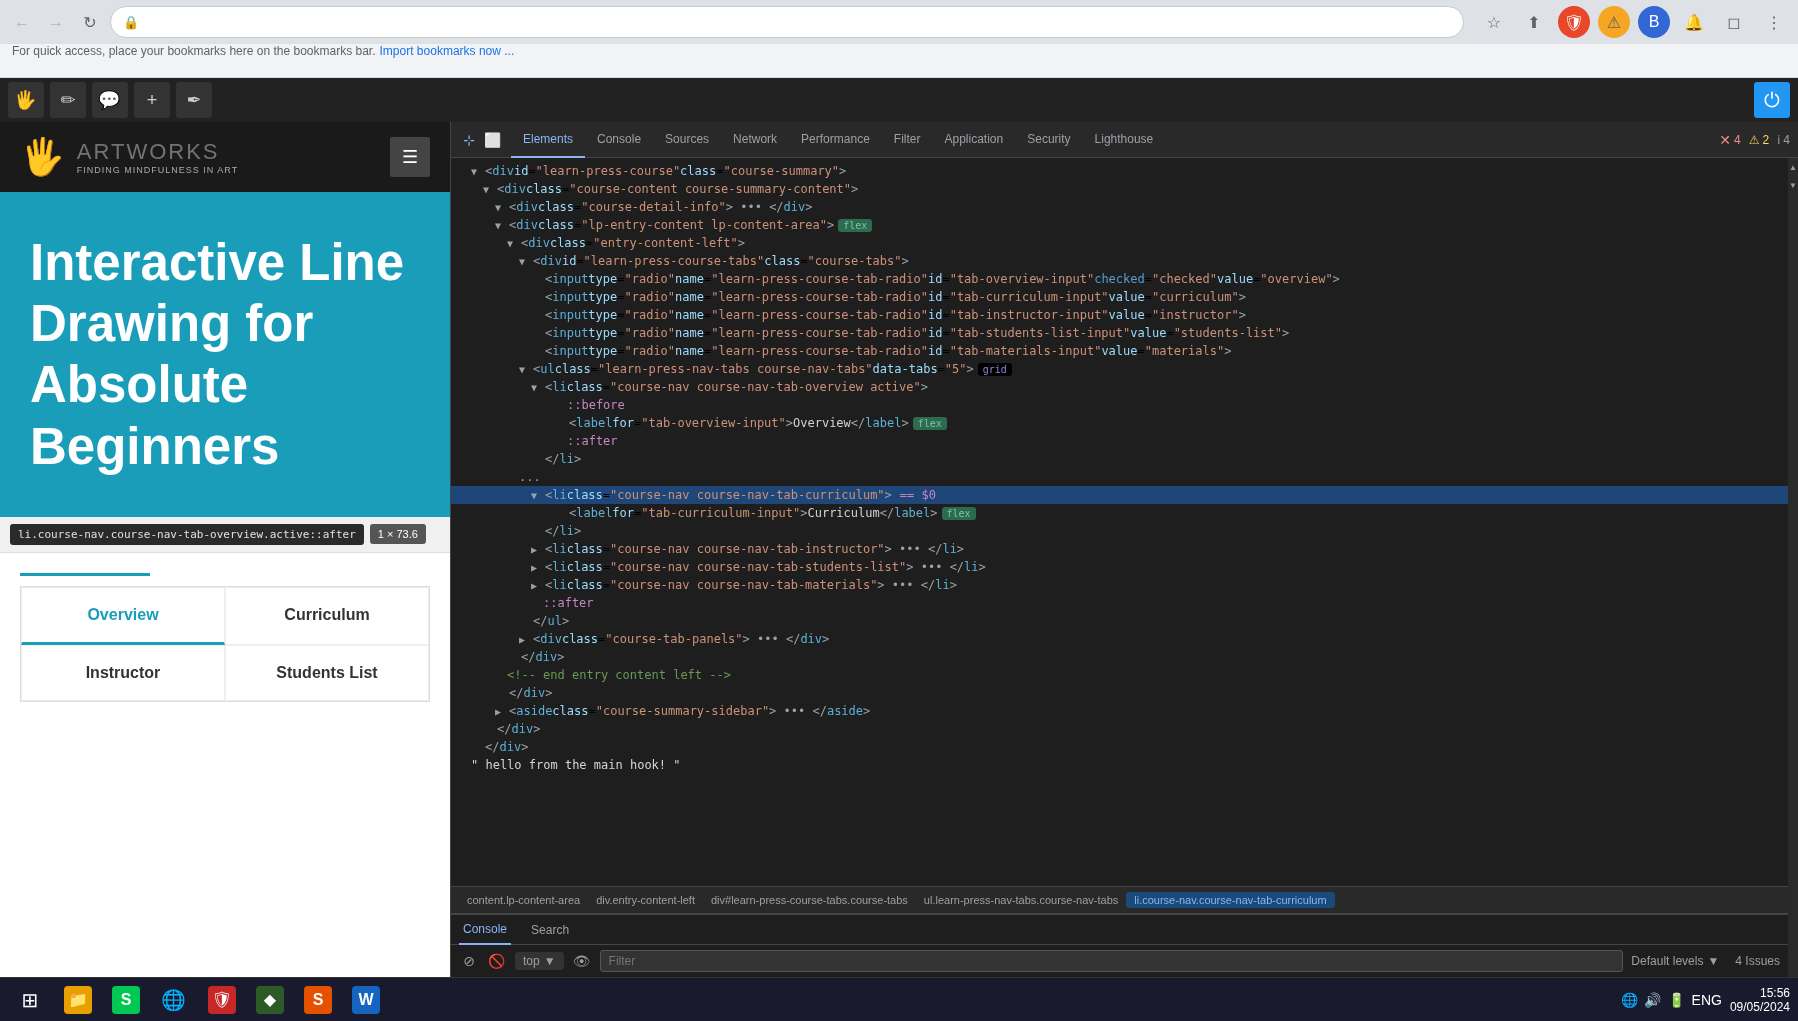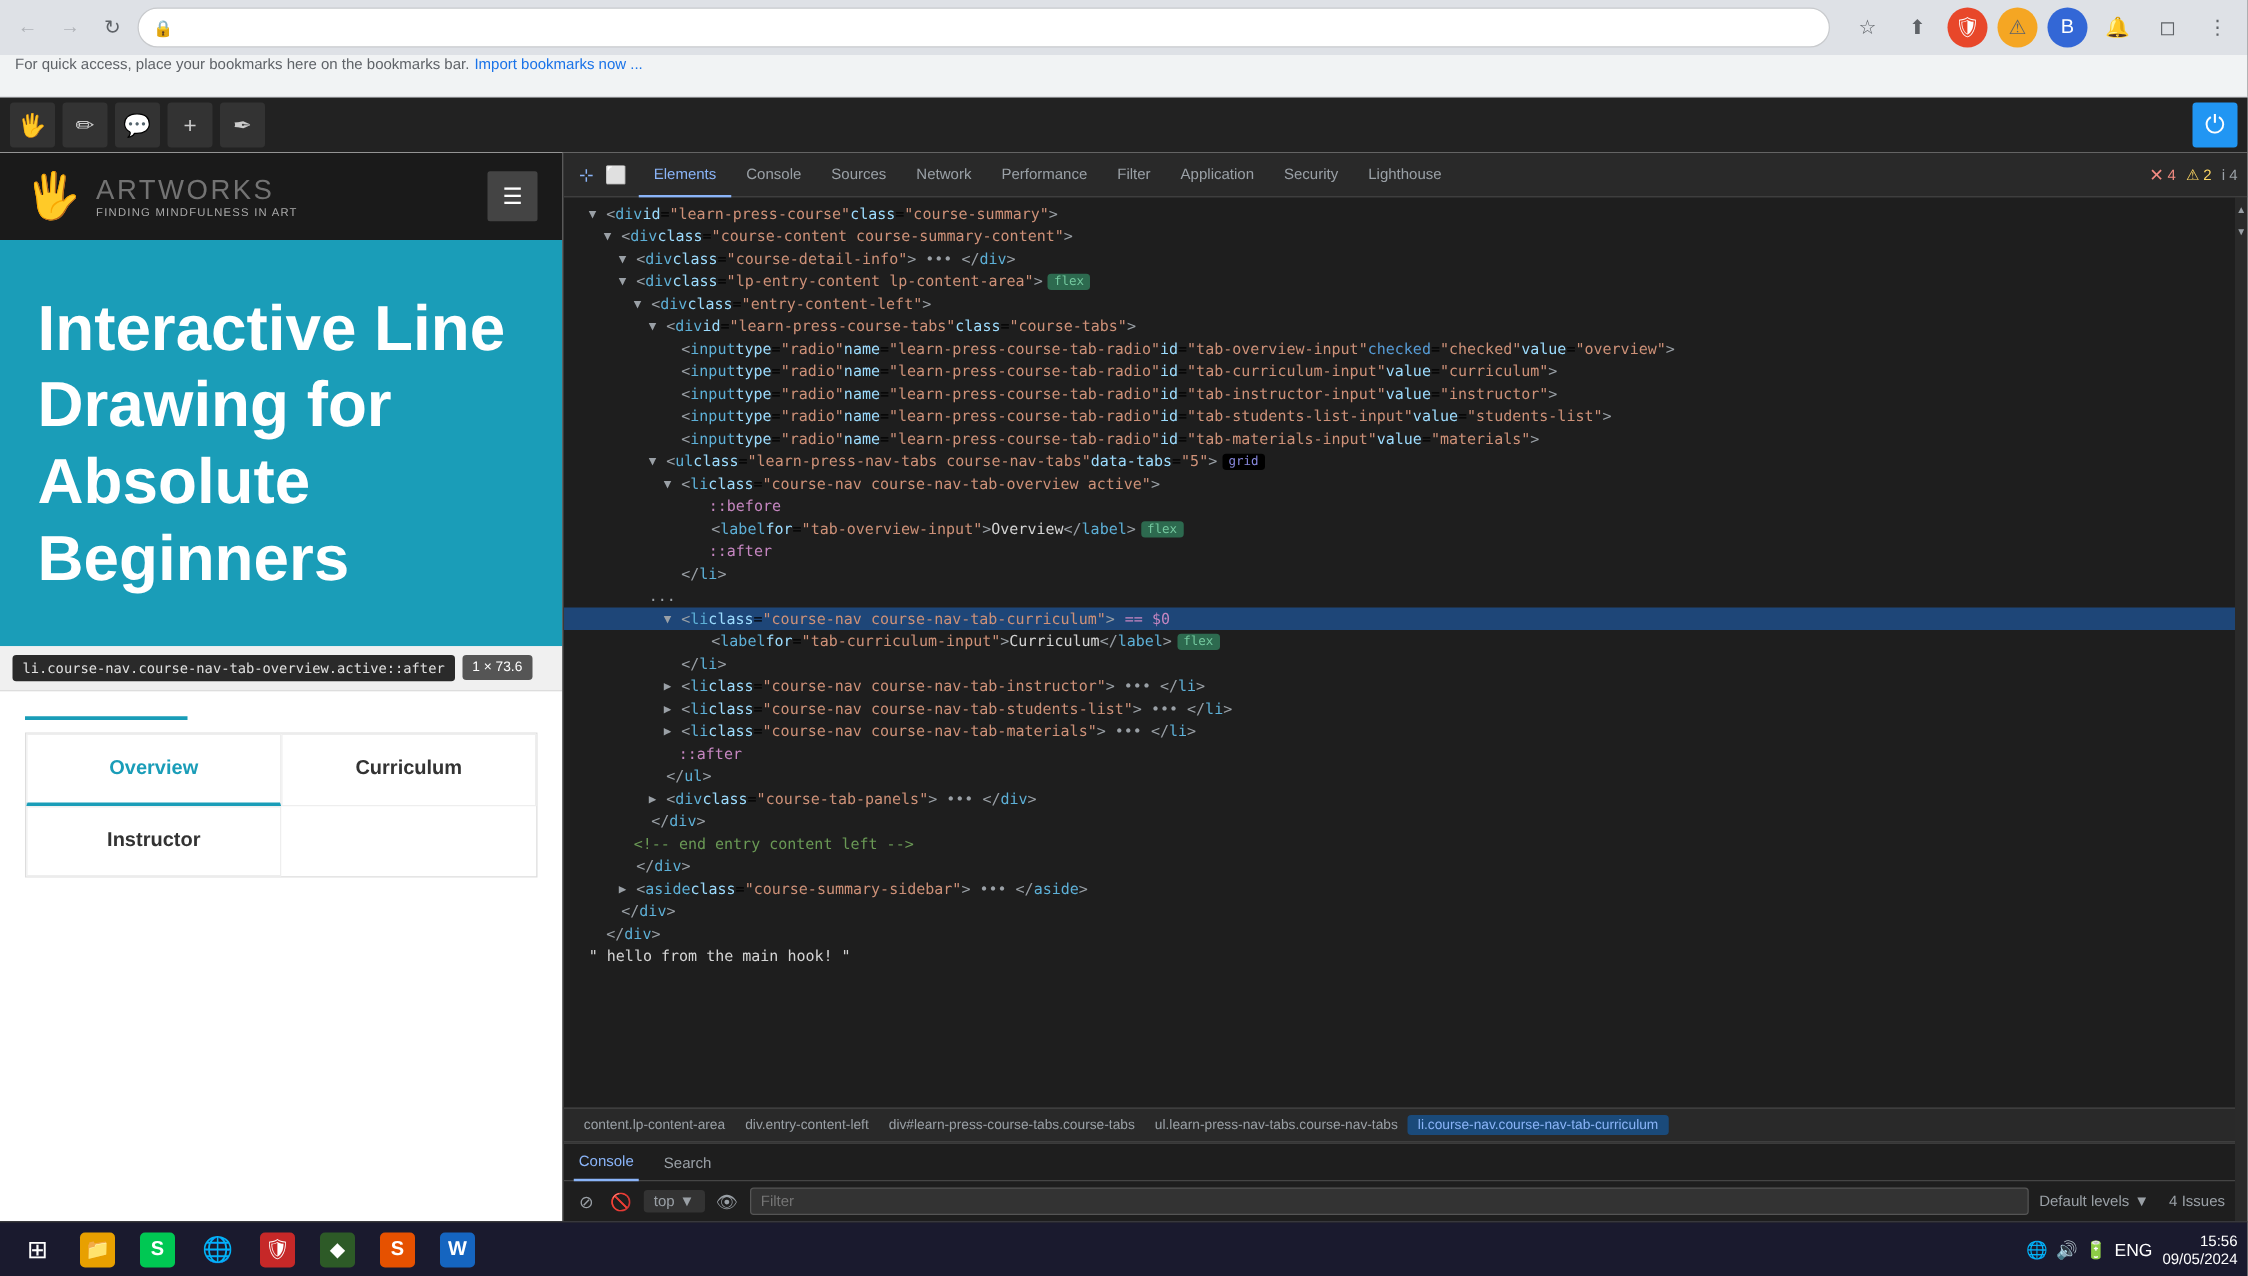--- a/index.html
+++ b/index.html
@@ -190,20 +190,21 @@
       <span class="tooltip-text-box">li.course-nav.course-nav-tab-overview.active::after</span>
       <span class="tooltip-size-box">1 × 73.6</span>
     </div>
 
     <div class="course-tabs-section">
       <div style="height:3px; background:#1a9db8; width:130px;"></div>
       <div class="course-tabs-grid">
         <div class="tab-item active">Overview</div>
         <div class="tab-item">Curriculum</div>
         <div class="tab-item">Instructor</div>
+        <div class="tab-item">Students List</div>
       </div>
     </div>
   </div>
 
   <div class="devtools-pane">
 
     <div class="devtools-tabs">
       <div class="devtools-tab-icons">
         <span class="devtools-tab-icon" style="color:#8ab4f8;">⊹</span>
         <span class="devtools-tab-icon">⬜</span>

